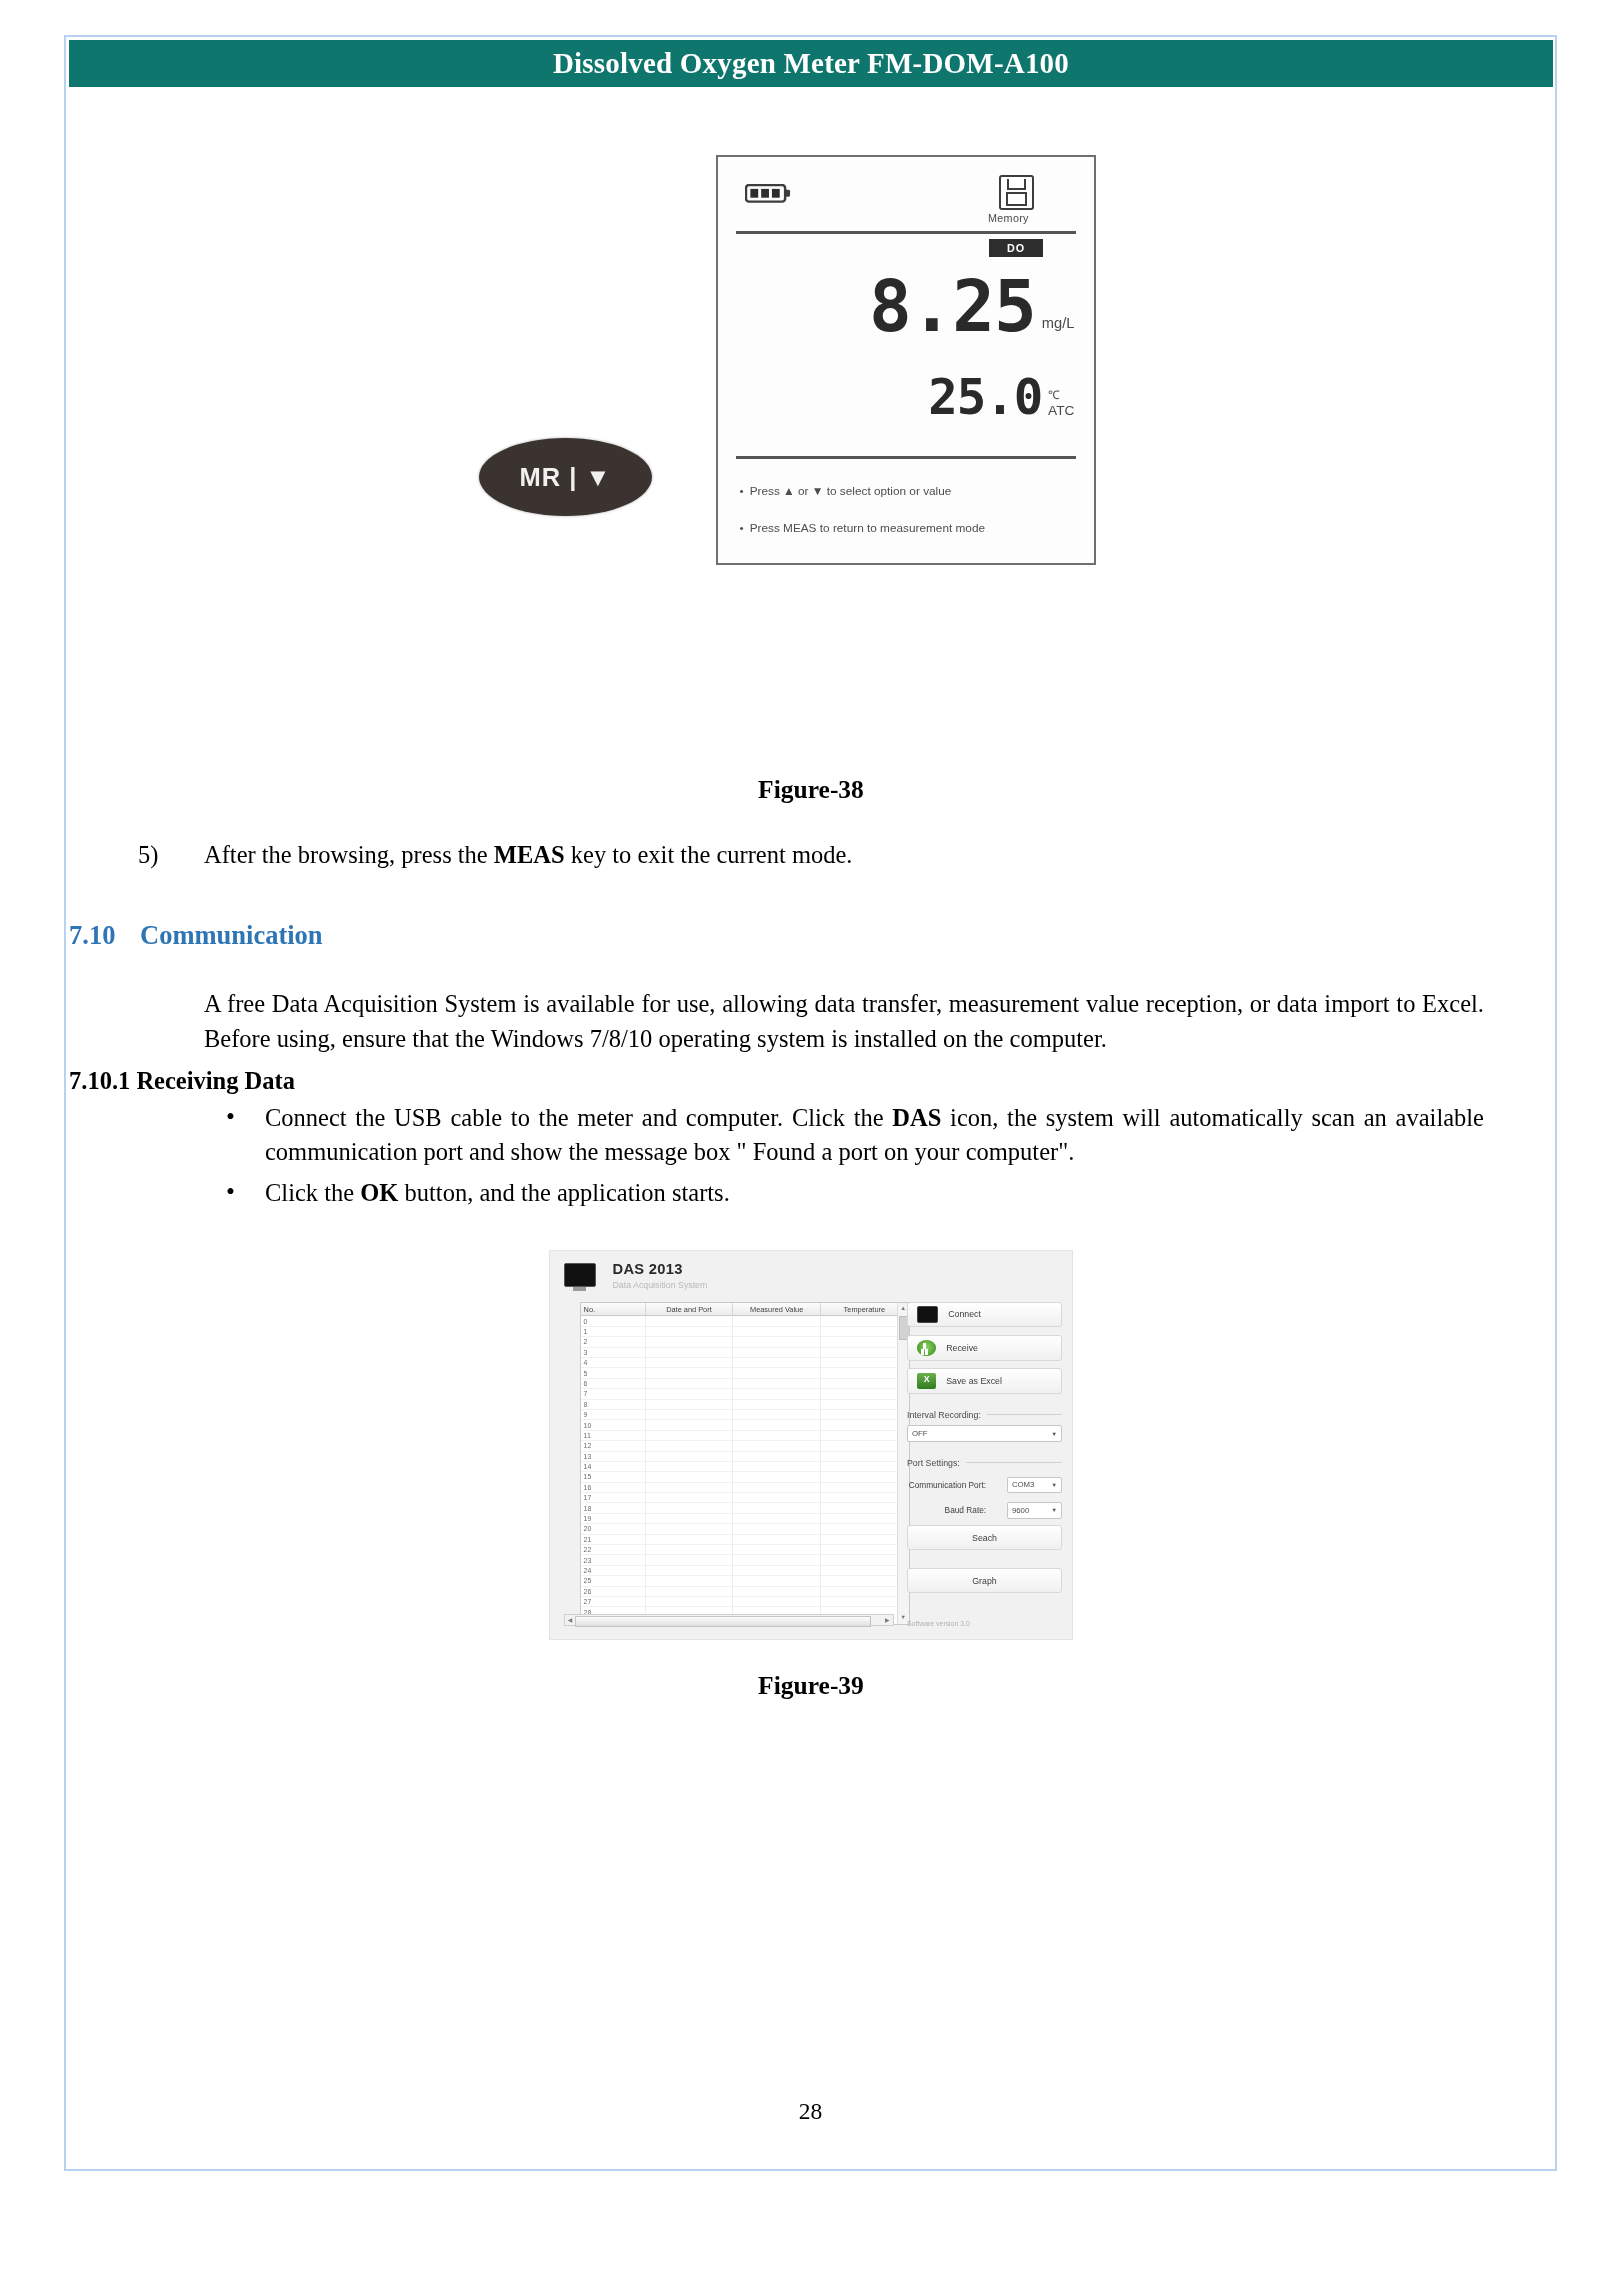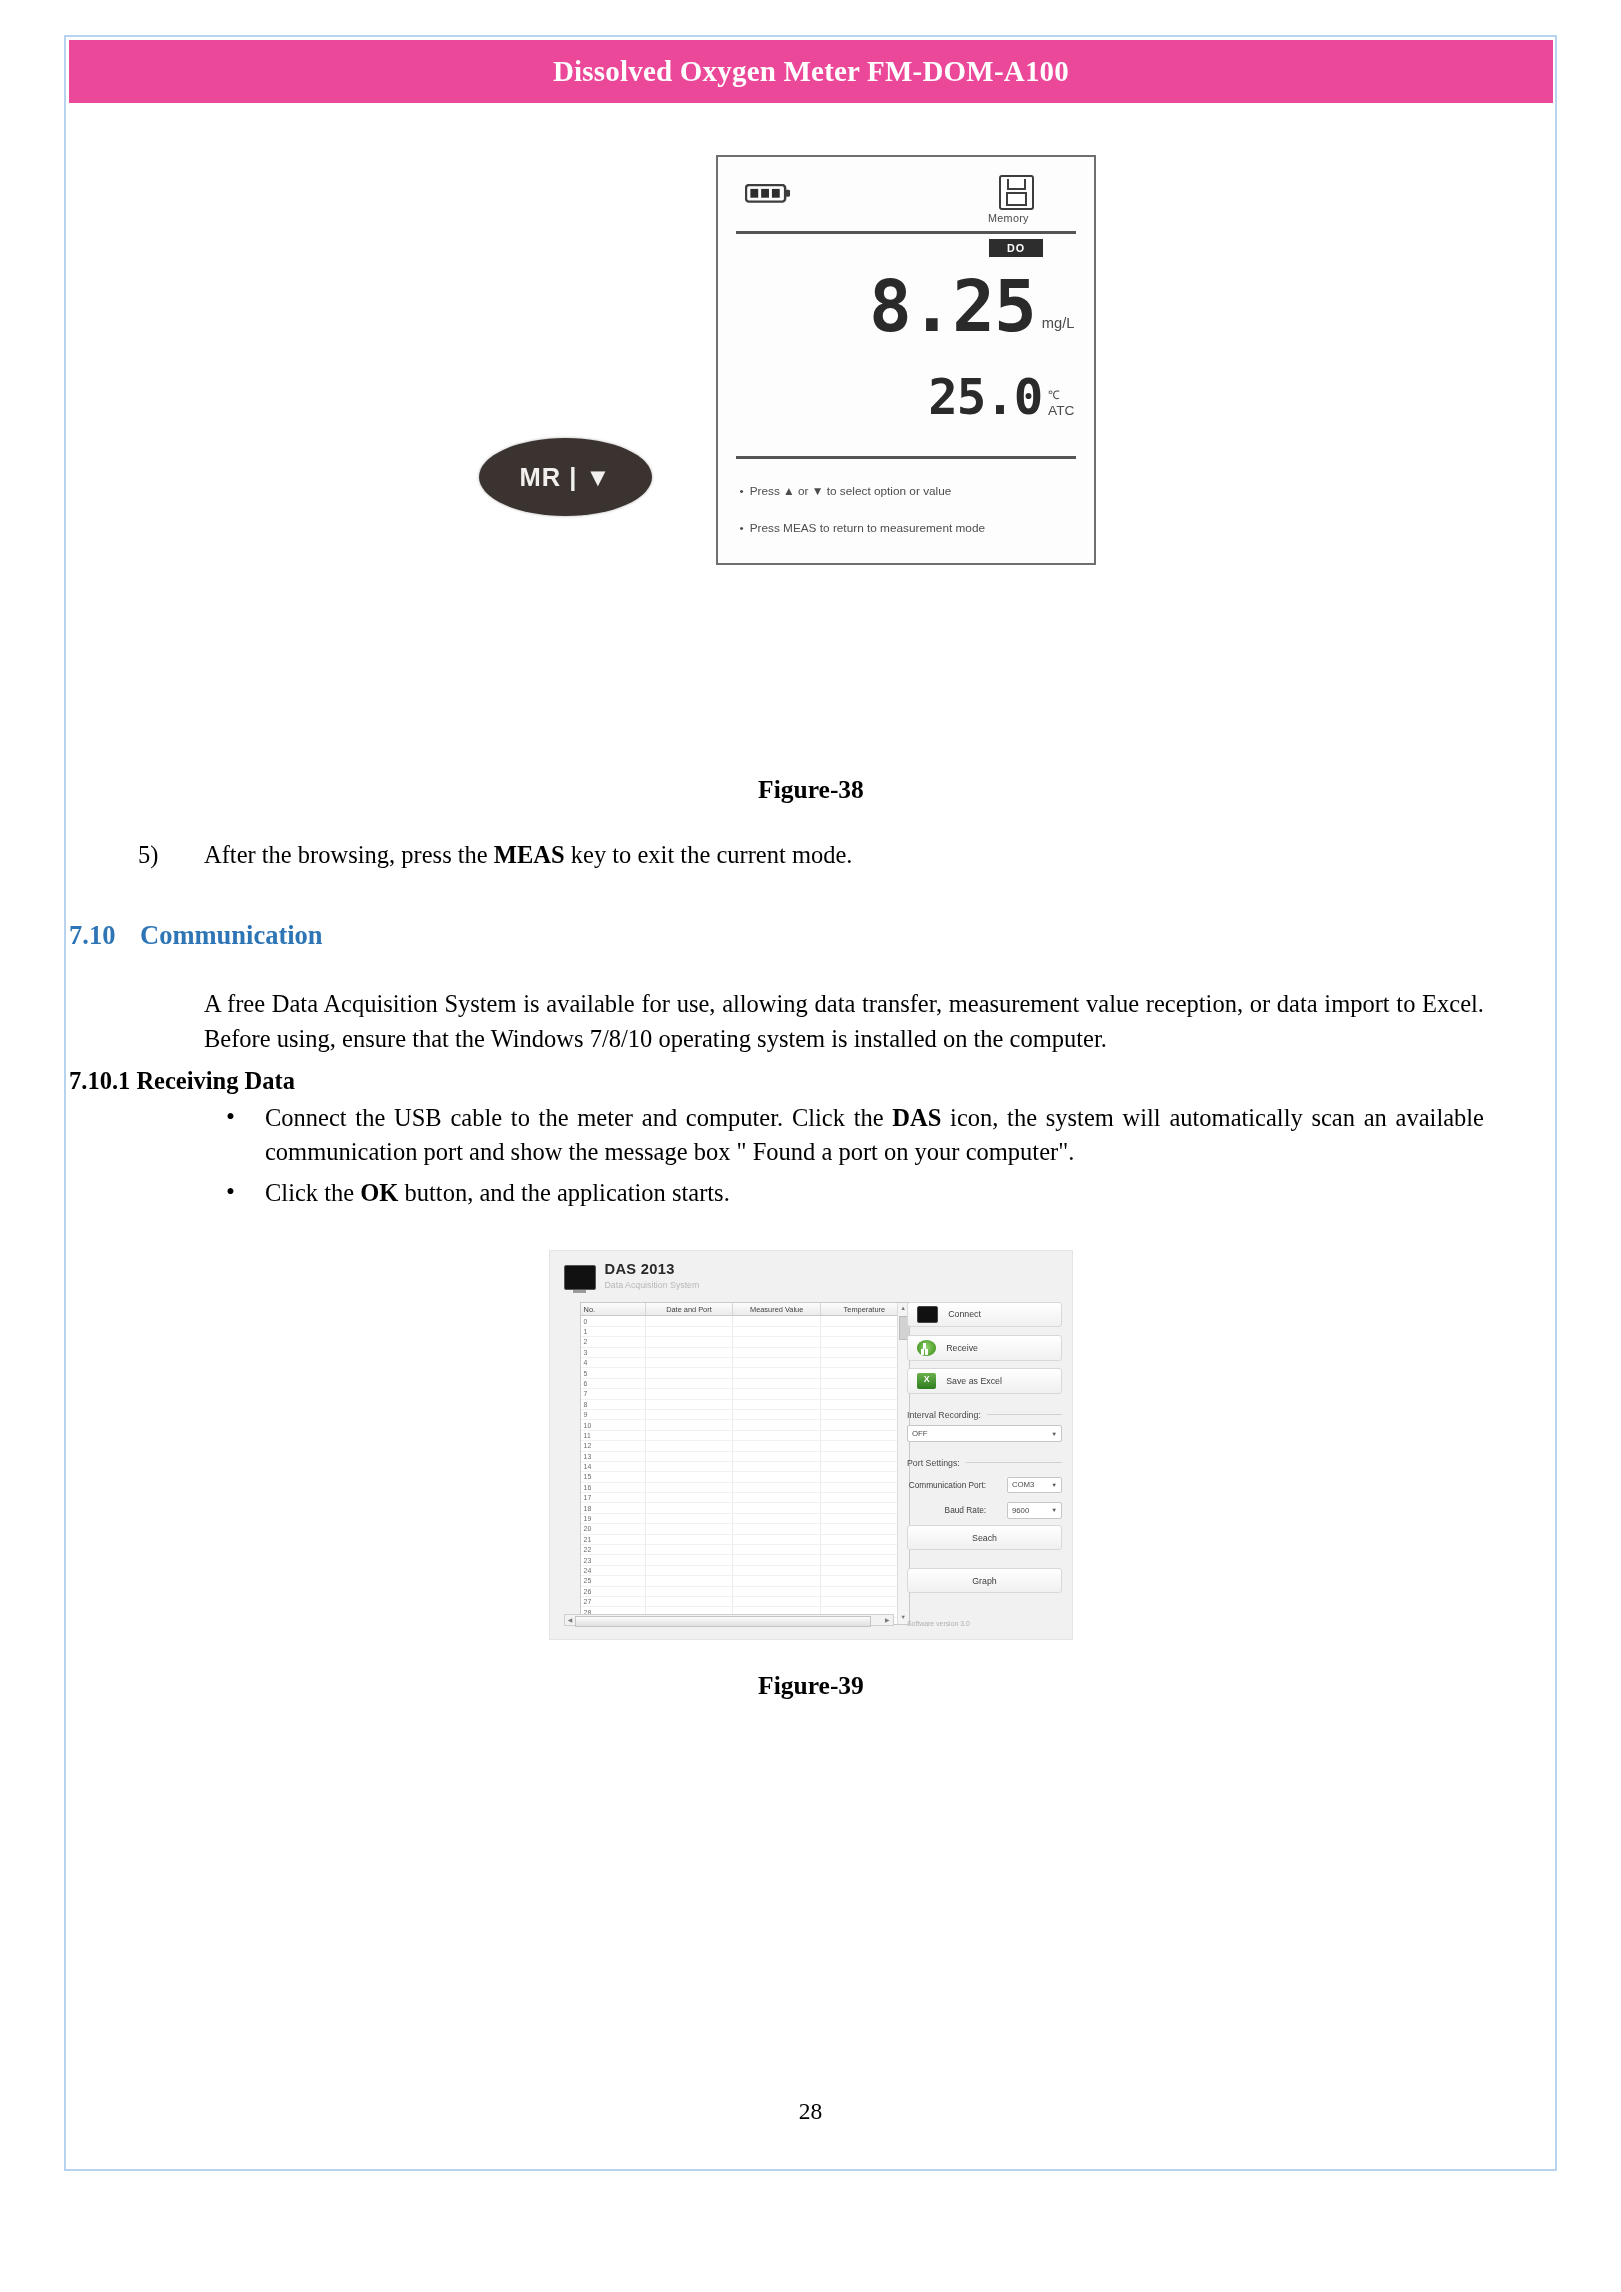--- a/index.html
+++ b/index.html
@@ -26,22 +26,22 @@
     border: 2px solid #b7d3ef;
     box-sizing: border-box;
   }
 
   
   #header-banner {
     position: absolute;
     left: 69px;
     top: 40px;
     width: 1484px;
-    height: 63px;
-    background: #ec4899;
+    height: 47px;
+    background: #0f766e;
     display: flex;
     align-items: center;
     justify-content: center;
   }
   #header-title {
     font-family: "Liberation Serif", serif;
     font-weight: bold;
     font-size: 29px;
     color: #ffffff;
     letter-spacing: 0.2px;
@@ -310,21 +310,22 @@
     background: #f1f1f1;
     border: 1px solid #e4e4e4;
     box-sizing: border-box;
     position: relative;
     font-family: "Liberation Sans", sans-serif;
   }
   #das-titlebar {
     position: absolute;
     left: 13.7px; top: 9.8px;
     display: flex;
-    align-items: flex-end;
+    align-items: center;
+    gap: 8px;
   }
   #das-app-icon {
     width: 30px; height: 22.5px;
     background: #111111;
     border-radius: 2px;
     position: relative;
     margin-right: 8.8px;
     border: 1px solid #555;
   }
   #das-app-icon::after {

